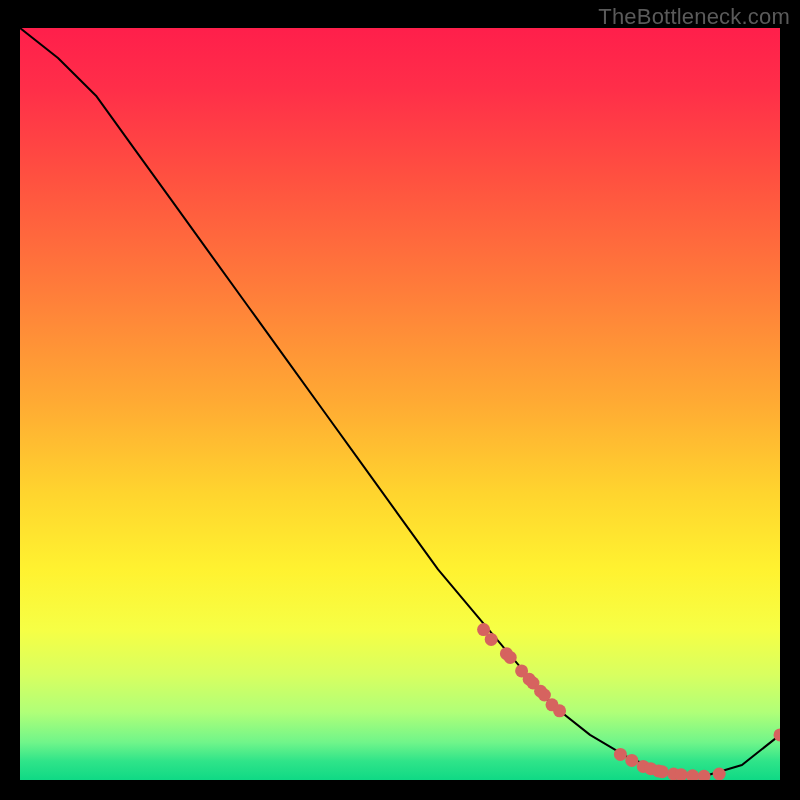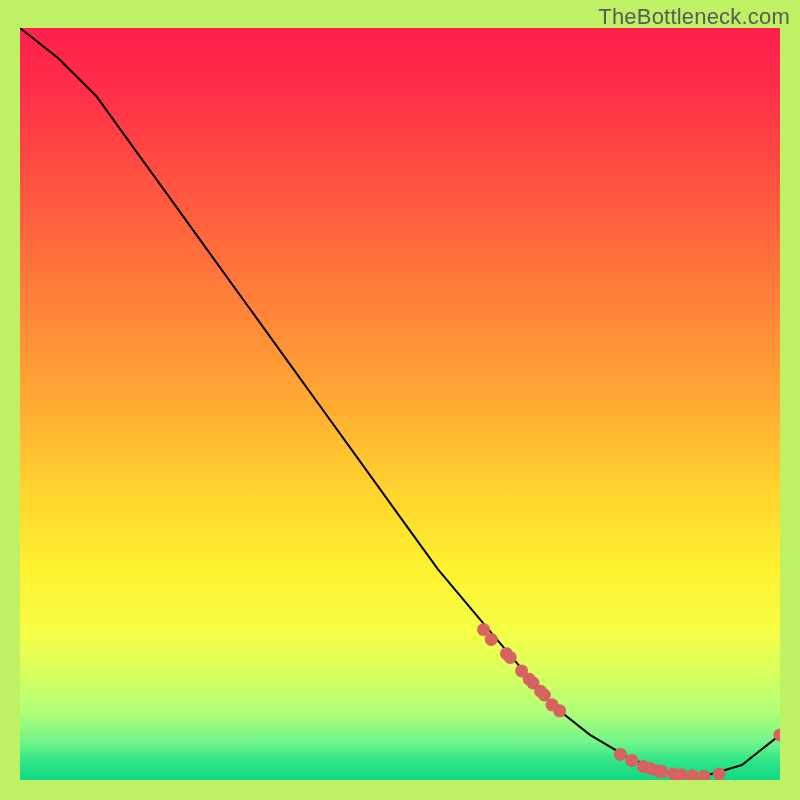--- a/index.html
+++ b/index.html
@@ -7,21 +7,21 @@
     padding: 0;
     width: 800px;
     height: 800px;
     overflow: hidden;
     font-family: Arial, Helvetica, sans-serif;
   }
   .chart-container {
     position: relative;
     width: 800px;
     height: 800px;
-    background: #bef264;
+    background: #000000;
   }
   .watermark {
     position: absolute;
     top: 4px;
     right: 10px;
     font-size: 22px;
     font-weight: 500;
     color: #5a5a5a;
     letter-spacing: 0.2px;
     z-index: 10;

